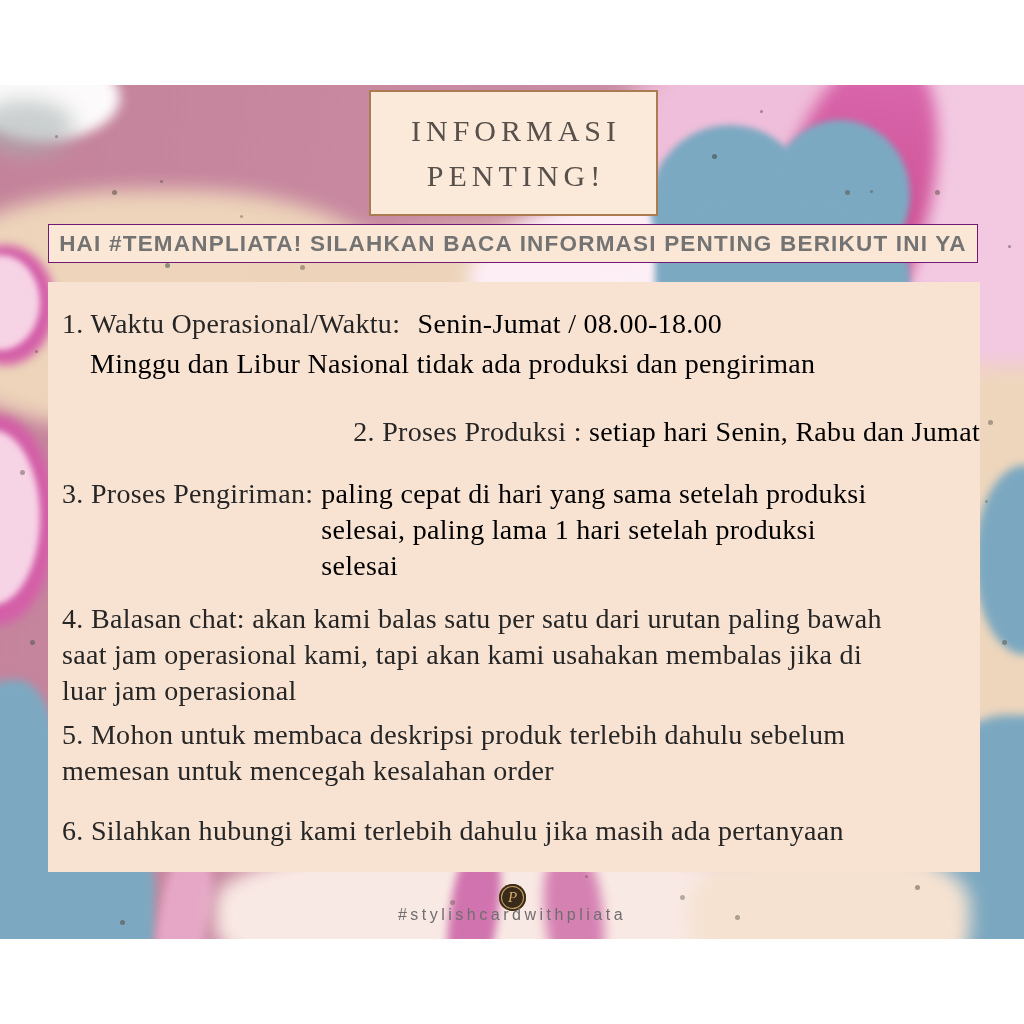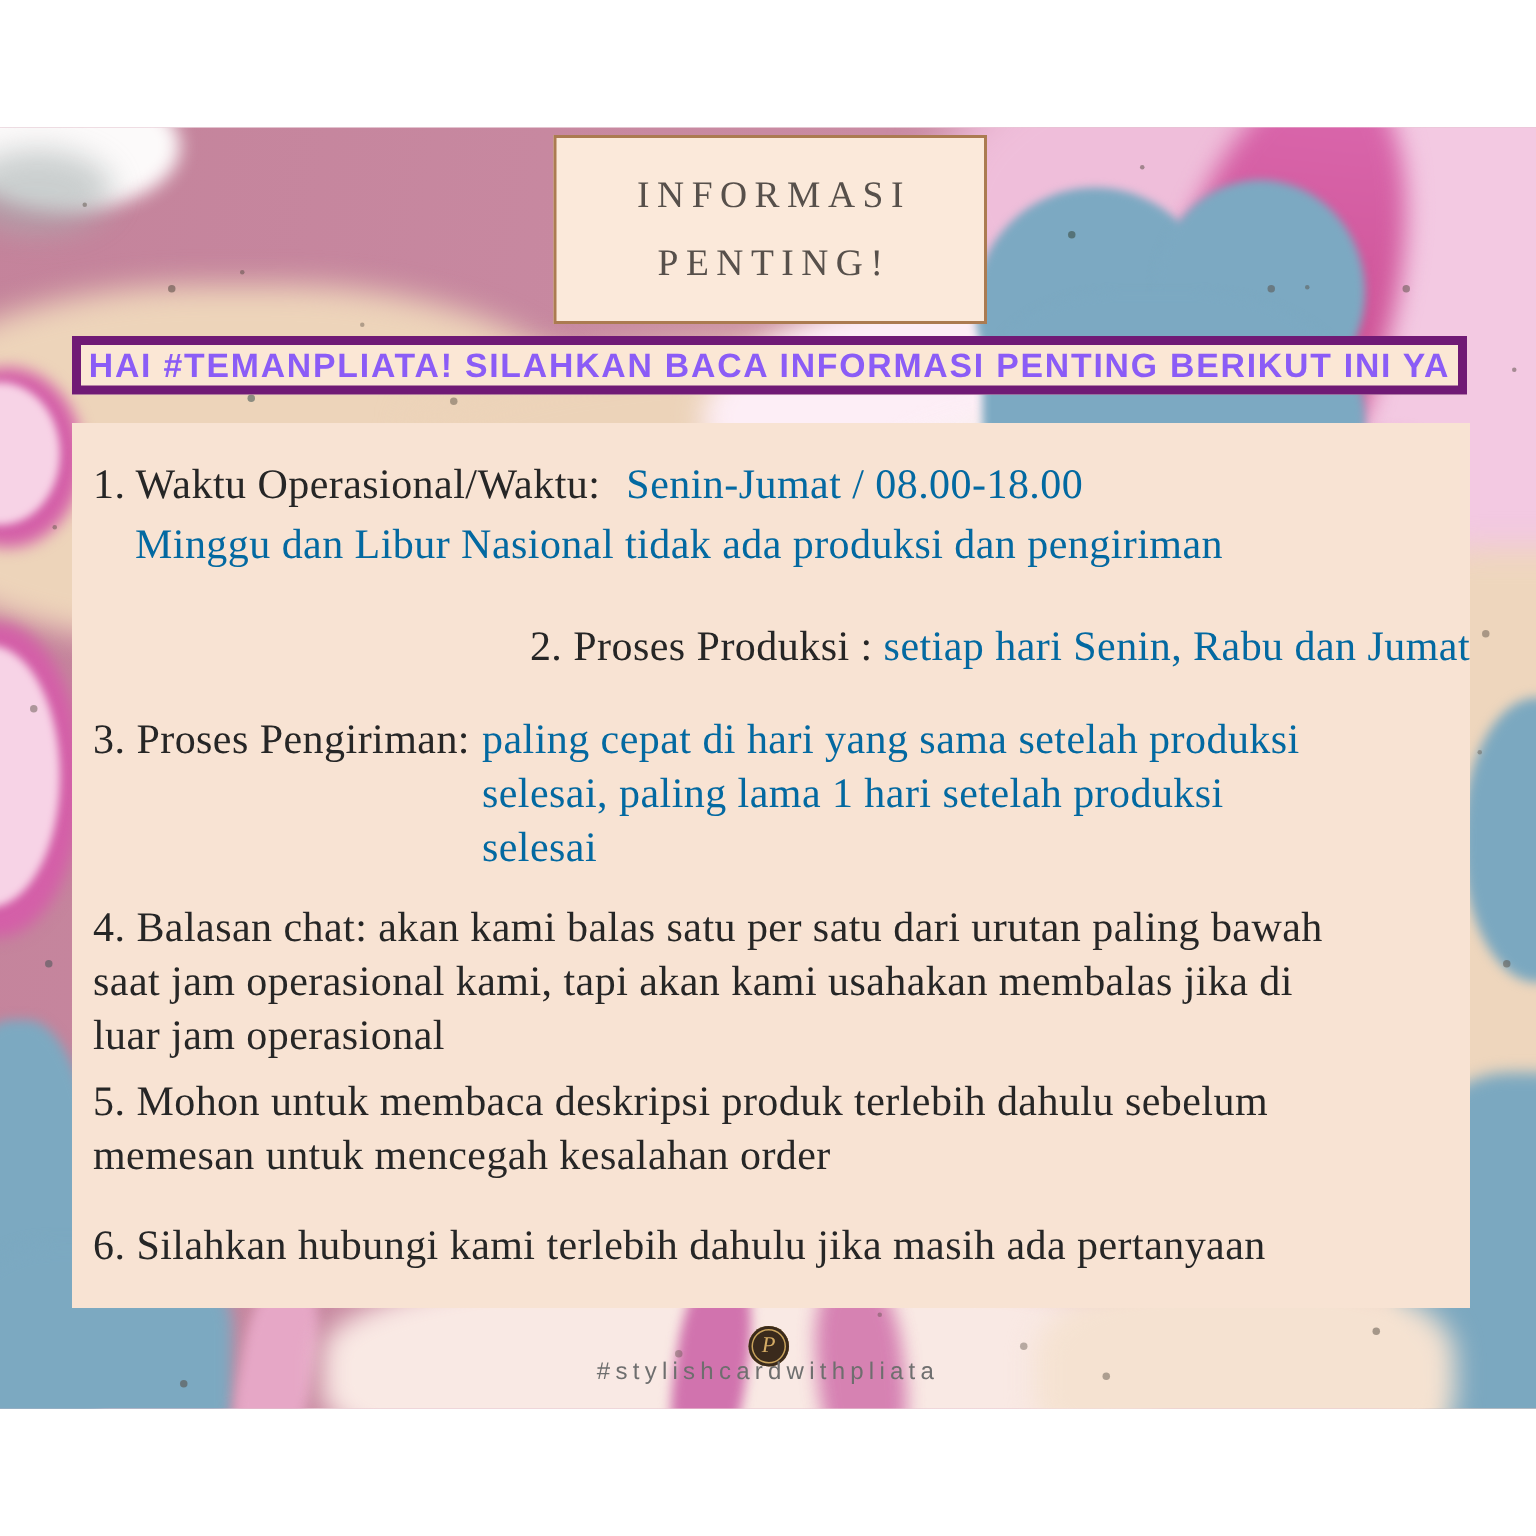--- a/index.html
+++ b/index.html
@@ -47,30 +47,30 @@
       915px 800px 0 0 rgba(85,75,65,.5),680px 810px 0 0 rgba(85,75,65,.4);}
   .speckles-b{position:absolute;left:0;top:0;width:3px;height:3px;border-radius:50%;background:transparent;
     box-shadow:160px 95px 0 0 rgba(85,75,65,.5),420px 35px 0 0 rgba(85,75,65,.45),760px 25px 0 0 rgba(85,75,65,.5),
       870px 105px 0 0 rgba(85,75,65,.45),640px 160px 0 0 rgba(85,75,65,.4),1008px 160px 0 0 rgba(85,75,65,.5),
       35px 265px 0 0 rgba(85,75,65,.45),585px 790px 0 0 rgba(85,75,65,.4),830px 740px 0 0 rgba(85,75,65,.45),
       985px 415px 0 0 rgba(85,75,65,.4),55px 50px 0 0 rgba(85,75,65,.45),240px 130px 0 0 rgba(85,75,65,.4);}
   
   .title-box{position:absolute;left:369px;top:90px;width:289px;height:126px;z-index:3;
              border:2px solid #ab7b51;background:#fbe9da;
              display:flex;flex-direction:column;justify-content:center;align-items:center;
-             color:#57504b;font-size:25px;line-height:45px;letter-spacing:5px;text-indent:5px;}
+             color:#57504b;font-size:30px;line-height:45px;letter-spacing:5px;text-indent:5px;}
   .banner{position:absolute;left:48px;top:224px;width:930px;height:39px;z-index:3;
-          border:6px solid #701a75;background:#fbe7d5;
+          border:1px solid #701a75;background:#fbe7d5;
           display:flex;align-items:center;justify-content:center;
           font-family:"Liberation Sans", sans-serif;font-weight:700;font-size:22.5px;
-          letter-spacing:1.2px;color:#8b5cf6;white-space:nowrap;}
+          letter-spacing:1.2px;color:#737373;white-space:nowrap;}
   .content{position:absolute;left:48px;top:282px;width:932px;height:590px;z-index:3;
            background:#f8e3d3;color:#262626;font-size:28px;line-height:36px;
            padding:24px 0 0 14px;letter-spacing:.3px;}
-  .red{color:#0369a1;}
+  .red{color:#000000;}
   .item1 .hl{margin-left:10px;}
   .note{padding-left:28px;margin-top:4px;max-width:845px;}
   .item2{margin-top:32px;text-align:right;}
   .item3{margin-top:26px;display:flex;align-items:flex-start;}
   .item3 .label-wrap{white-space:nowrap;}
   .item3 .hl3{width:575px;margin-left:8px;}
   .para{max-width:845px;}
   .item4{margin-top:17px;}
   .item5{margin-top:8px;}
   .item6{margin-top:24px;}

